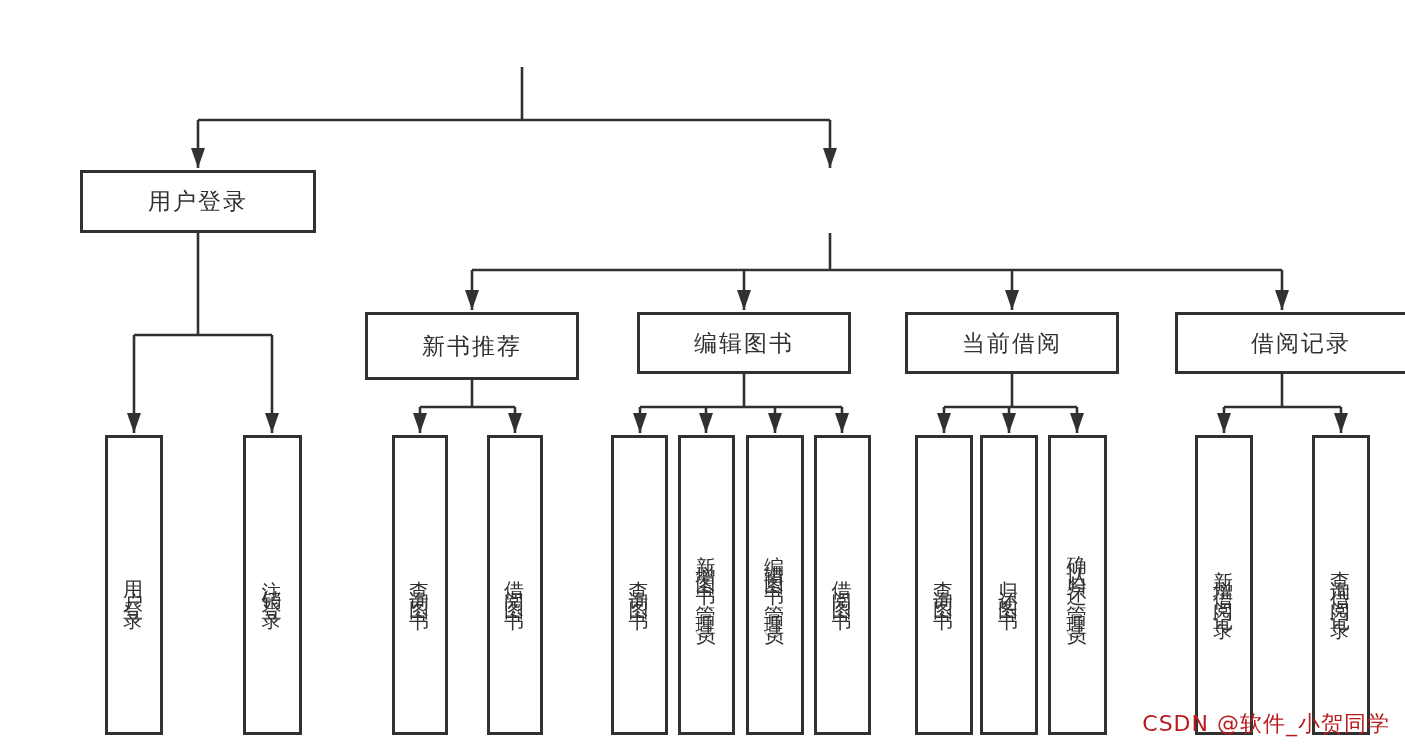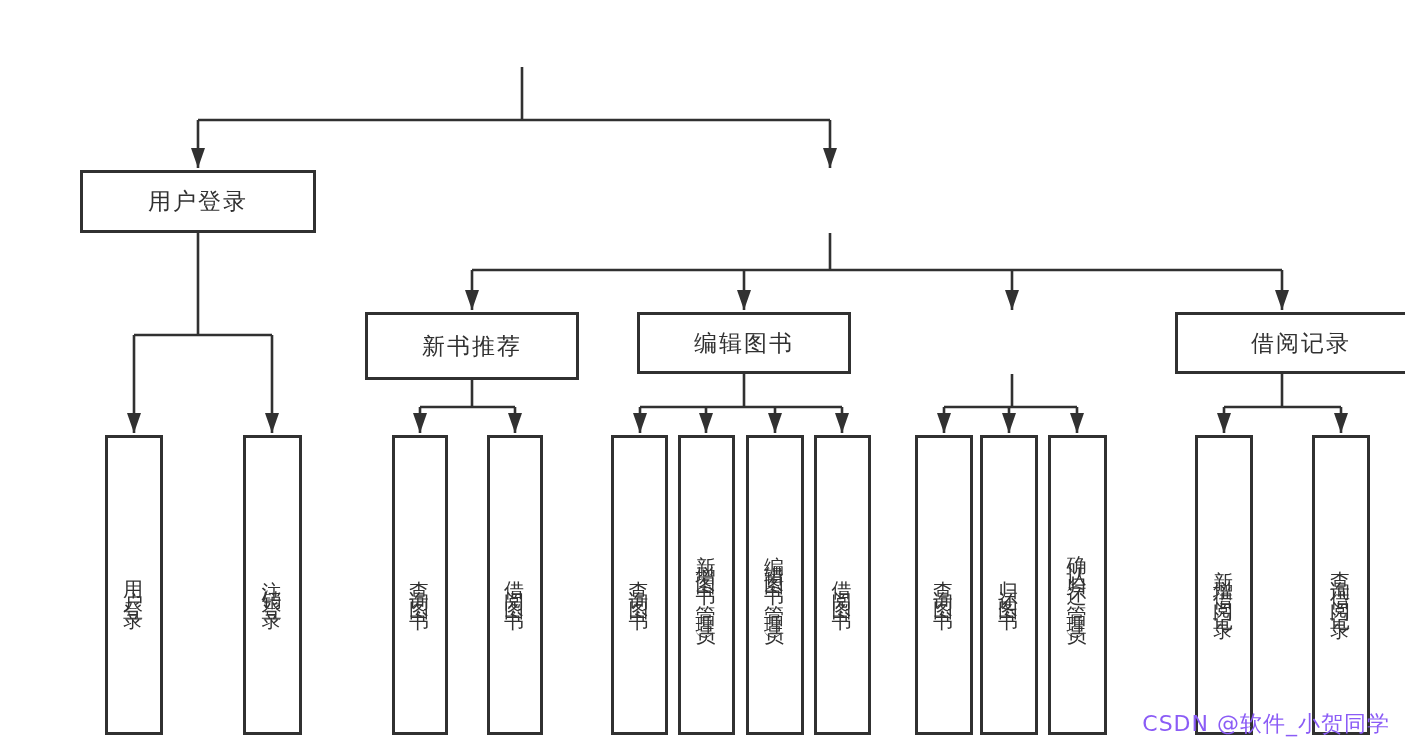--- a/index.html
+++ b/index.html
@@ -14,21 +14,21 @@
     position:absolute; box-sizing:border-box; border:3px solid #313131;
     background:#ffffff; display:flex; align-items:center; justify-content:center;
     font-size:23px; letter-spacing:2px; white-space:nowrap;
   }
   .vbox {
     writing-mode:vertical-rl; text-orientation:mixed;
     font-size:20px; letter-spacing:10px; white-space:normal;
   }
   .watermark {
     position:absolute; right:15px; bottom:8px;
-    font-size:22px; letter-spacing:1px; color:#8b5cf6;
+    font-size:22px; letter-spacing:1px; color:#b91c1c;
   }
 </style>
 </head>
 <body>
 
 <div class="canvas">
 
   <svg class="wires" viewBox="0 0 1405 747">
     <defs>
       <marker id="arrow" markerUnits="userSpaceOnUse" markerWidth="22" markerHeight="16" viewBox="0 0 22 16" refX="20" refY="8" orient="auto">
@@ -75,20 +75,21 @@
     <path class="seg" d="M1224,407 H1341"></path>
     <path class="seg" d="M1224,407 V433" marker-end="url(#arrow)"></path>
     <path class="seg" d="M1341,407 V433" marker-end="url(#arrow)"></path>
   </svg>
 
 
   <div class="node" style="left:80px;top:170px;width:236px;height:63px">用户登录</div>
 
   <div class="node" style="left:365px;top:312px;width:214px;height:68px">新书推荐</div>
   <div class="node" style="left:637px;top:312px;width:214px;height:62px">编辑图书</div>
+  <div class="node" style="left:905px;top:312px;width:214px;height:62px">当前借阅</div>
   <div class="node" style="left:1175px;top:312px;width:252px;height:62px">借阅记录</div>
 
   <div class="node vbox" style="left:105px;top:435px;width:58px;height:300px">用户登录</div>
   <div class="node vbox" style="left:243px;top:435px;width:59px;height:300px">注销登录</div>
 
   <div class="node vbox" style="left:392px;top:435px;width:56px;height:300px">查询图书</div>
   <div class="node vbox" style="left:487px;top:435px;width:56px;height:300px">借阅图书</div>
 
   <div class="node vbox" style="left:611px;top:435px;width:57px;height:300px">查询图书</div>
   <div class="node vbox" style="left:678px;top:435px;width:57px;height:300px">新增图书（管理员）</div>

